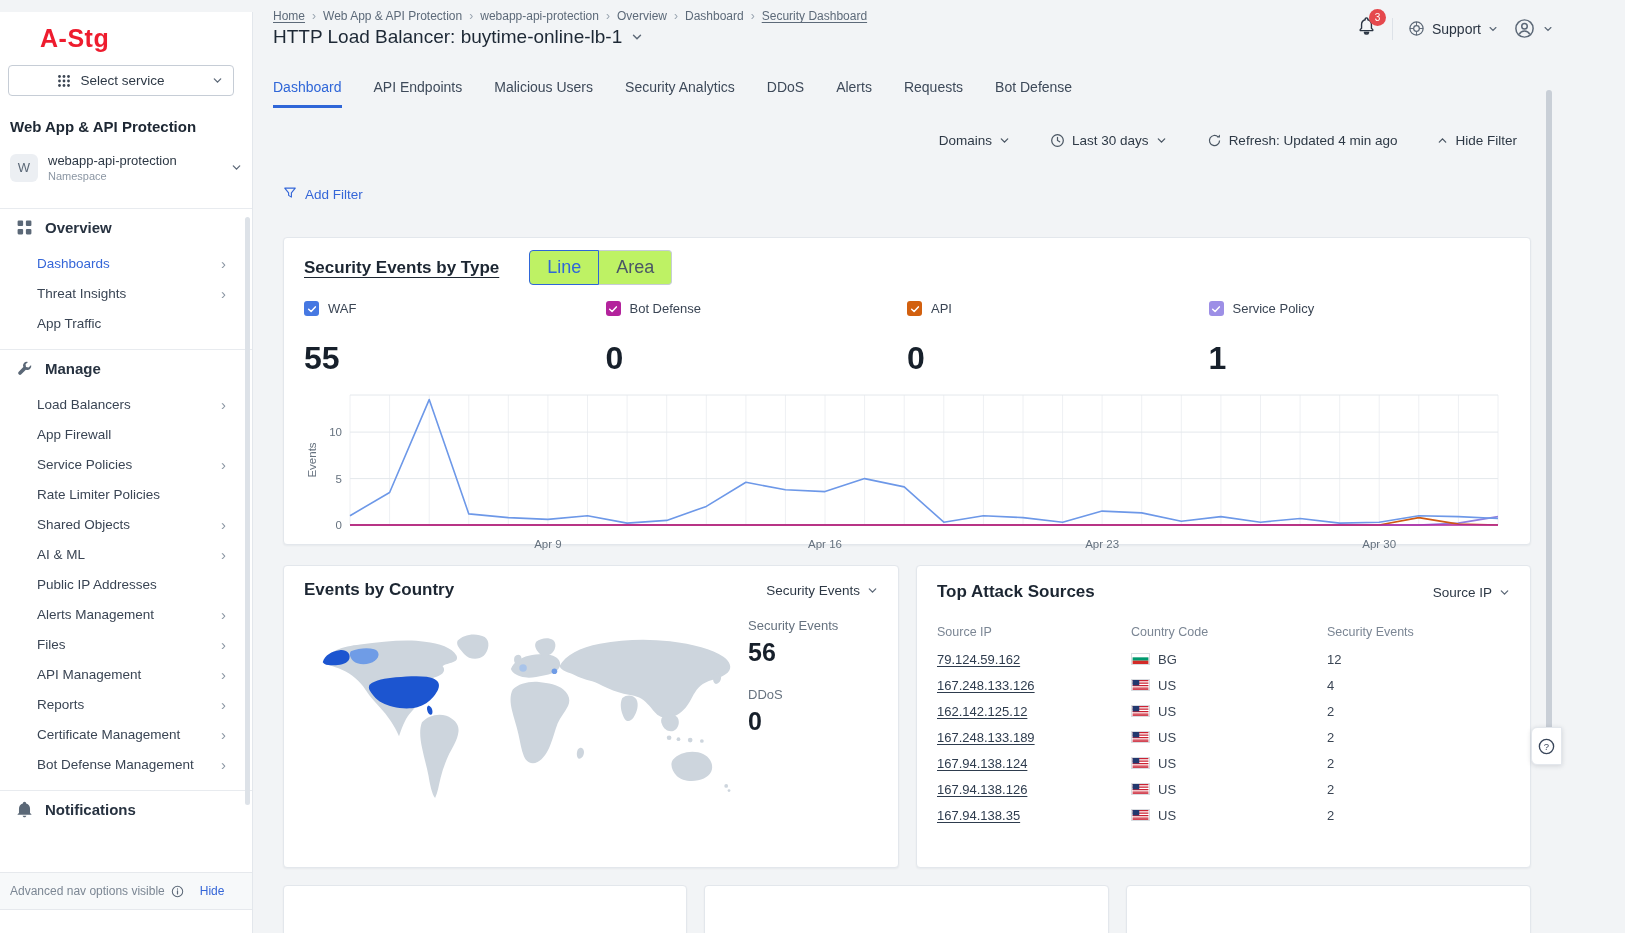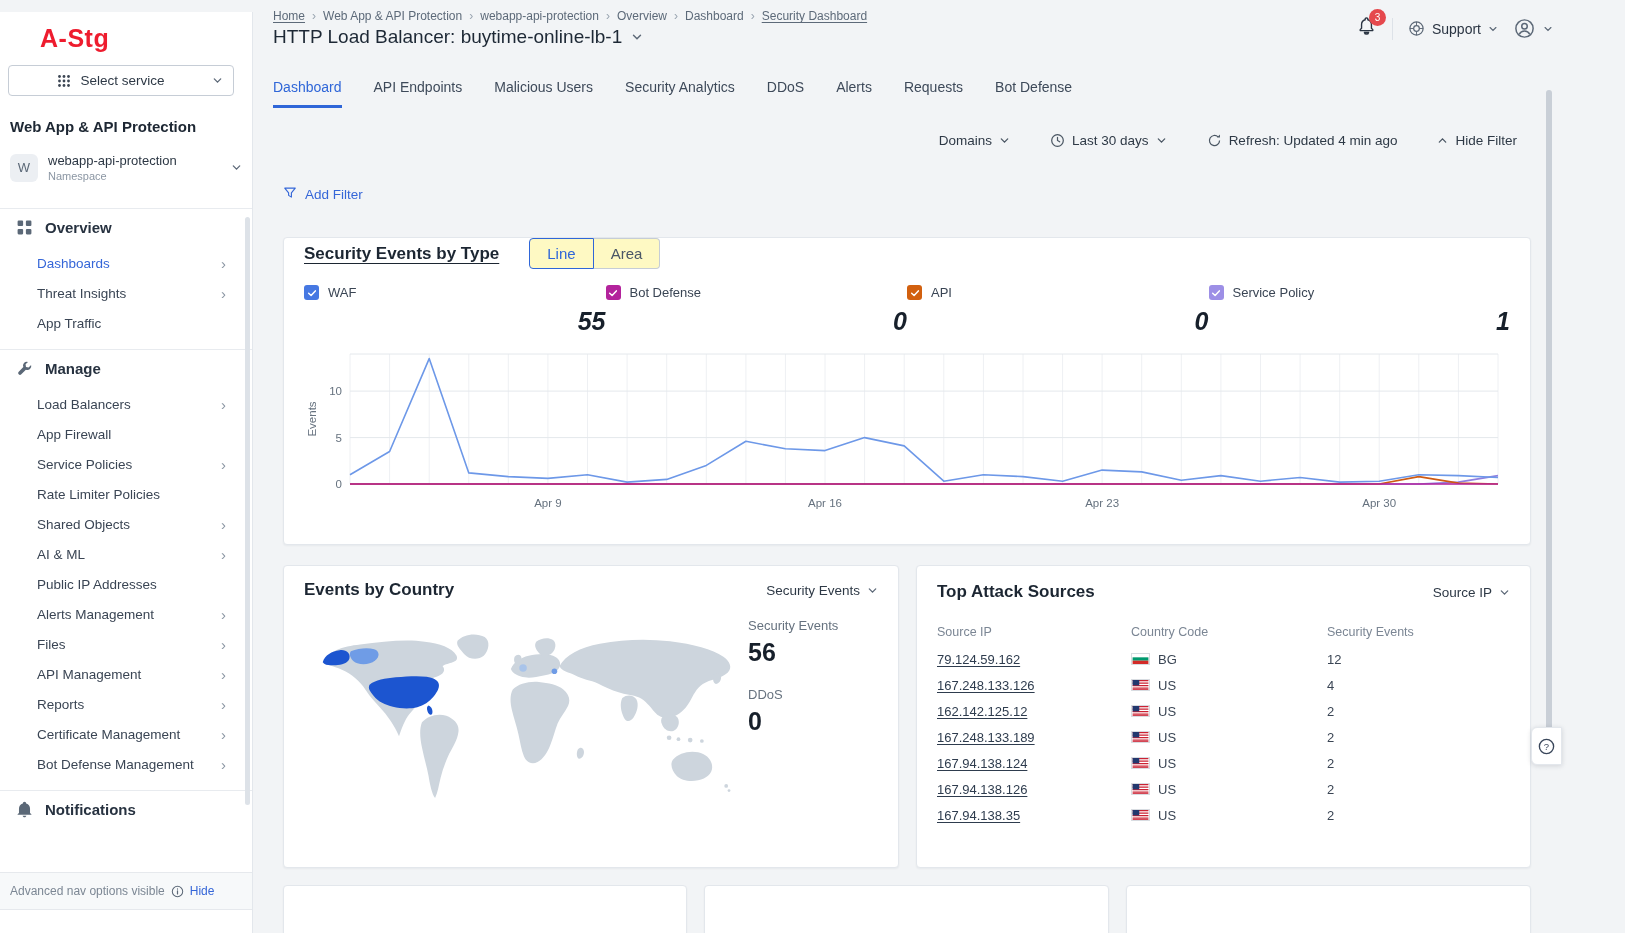--- a/index.html
+++ b/index.html
@@ -23,21 +23,21 @@
   .nav-group-divider { height:1px; background:#e8ebef; }
   .nav-group-header { display:flex; align-items:center; gap:12px; padding:10px 16px; font-size:15px; font-weight:700; color:#273240; cursor:pointer; }
   .nav-icon { width:17px; height:17px; color:#5b6877; display:inline-flex; flex:none; }
   .nav-icon svg { width:100%; height:100%; }
   .nav-items { padding:3px 0 10px; }
   .nav-item { display:flex; align-items:center; padding:7px 26px 7px 37px; font-size:13.5px; line-height:16px; color:#3a4554; cursor:pointer; }
   .nav-item.active .nav-item-label { color:#3566d8; }
   .nav-item-chev { margin-left:auto; color:#8b96a3; font-size:15px; line-height:14px; }
   .sb-scroll { position:absolute; right:2px; top:205px; width:5px; height:588px; background:#dde2e8; border-radius:3px; cursor:pointer; }
   .sb-footer { position:absolute; left:0; right:0; top:860px; height:38px; background:#f7f9fa; border-top:1px solid #e6e9ed; border-bottom:1px solid #e6e9ed; display:flex; align-items:center; padding:0 10px; font-size:12px; color:#7c8794; gap:6px; }
-  .hide-link { color:#3566d8; cursor:pointer; text-decoration:none; }
+  .hide-link { color:#3566d8; cursor:pointer; margin-left:10px; text-decoration:none; }
 
   
   .main { position:absolute; left:253px; top:0; right:0; height:100%; }
   .breadcrumb { position:absolute; left:20px; top:9px; font-size:12px; color:#5d6a79; display:flex; gap:7px; align-items:center; white-space:nowrap; }
   .crumb { cursor:pointer; }
   .crumb.u { text-decoration:underline; text-underline-offset:2px; }
   .bc-sep { color:#9aa5b1; }
   .title-row { position:absolute; left:20px; top:26px; display:flex; align-items:center; gap:9px; }
   .title-row h1 { font-size:19px; font-weight:500; color:#1d2835; }
   .topbar-right { position:absolute; top:16px; right:72px; display:flex; align-items:center; gap:15px; color:#2a3442; }
@@ -49,35 +49,35 @@
   .tabs { position:absolute; left:20px; top:79px; display:flex; gap:32px; }
   .tab { font-size:14px; color:#3e4a5a; padding-bottom:10px; border-bottom:3px solid transparent; cursor:pointer; }
   .tab.active { color:#2f66d8; font-weight:500; border-bottom-color:#2f66d8; }
 
   .filter-row { position:absolute; top:133px; right:108px; display:flex; align-items:center; gap:40px; font-size:13.5px; color:#2e3946; }
   .fr-item { display:flex; align-items:center; gap:7px; cursor:pointer; }
   .fr-item .ic { color:#4a5663; display:inline-flex; }
   .add-filter { position:absolute; left:30px; top:186px; display:flex; align-items:center; gap:8px; color:#3566d8; font-size:13.5px; cursor:pointer; }
 
   .card { background:#fff; border:1px solid #e3e7ec; border-radius:4px; box-shadow:0 1px 2px rgba(20,30,50,.05); }
-  .card-events { position:absolute; left:30px; top:237px; width:1248px; height:308px; padding:0 20px; }
+  .card-events { position:absolute; left:30px; top:237px; width:1248px; height:308px; padding:12px 20px; }
   .card-head { display:flex; align-items:center; gap:30px; }
   .card-title { font-size:17px; font-weight:700; color:#1c2632; }
   .card-title.u { text-decoration:underline; text-underline-offset:4px; }
   .segmented { display:flex; }
-  .seg { font-family:inherit; font-size:15px; padding:6px 17px; border:1px solid #c6cdd6; background:#fef9c3; color:#4a5666; cursor:pointer; }
+  .seg { font-family:inherit; font-size:18px; padding:6px 17px; border:1px solid #c6cdd6; background:#bef264; color:#4a5666; cursor:pointer; }
   .seg:first-child { border-radius:4px 0 0 4px; }
   .seg:last-child { border-radius:0 4px 4px 0; border-left:none; }
   .seg.active { color:#2f66d8; border:1px solid #2f66d8; }
   .legend-row { display:flex; margin-top:16px; }
-  .legend-item { flex:1;text-align:right; }
+  .legend-item { flex:1; }
   .legend-top { display:flex; align-items:center; gap:9px; }
   .cbx { width:15px; height:15px; border-radius:3px; display:inline-flex; align-items:center; justify-content:center; cursor:pointer; flex:none; }
   .legend-label { font-size:13px; color:#3a4554; }
-  .legend-value { font-size:25px; font-weight:700; color:#17202b; margin-top:7px;font-style:italic; }
+  .legend-value { font-size:32px; font-weight:700; color:#17202b; margin-top:24px; }
   #events-chart { display:block; margin-top:8px; }
   #events-chart .gv { stroke:#eef0f3; stroke-width:1; }
   #events-chart .gh { stroke:#e4e8ec; stroke-width:1; }
   #events-chart .tk { fill:#66727f; font-size:11.5px; font-family:"Liberation Sans", sans-serif; }
 
   .card-country { position:absolute; left:30px; top:565px; width:616px; height:303px; padding:14px 20px; }
   .card-sources { position:absolute; left:663px; top:565px; width:615px; height:303px; padding:16px 20px; }
   .cc-head { display:flex; justify-content:space-between; align-items:center; }
   .dropdown { display:flex; align-items:center; gap:7px; font-size:13.5px; color:#2e3946; cursor:pointer; }
   .cc-body { display:flex; margin-top:14px; }

